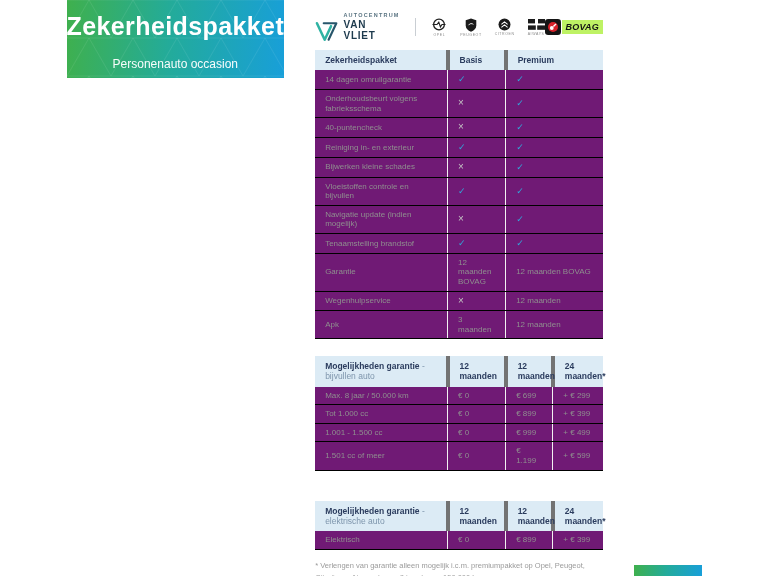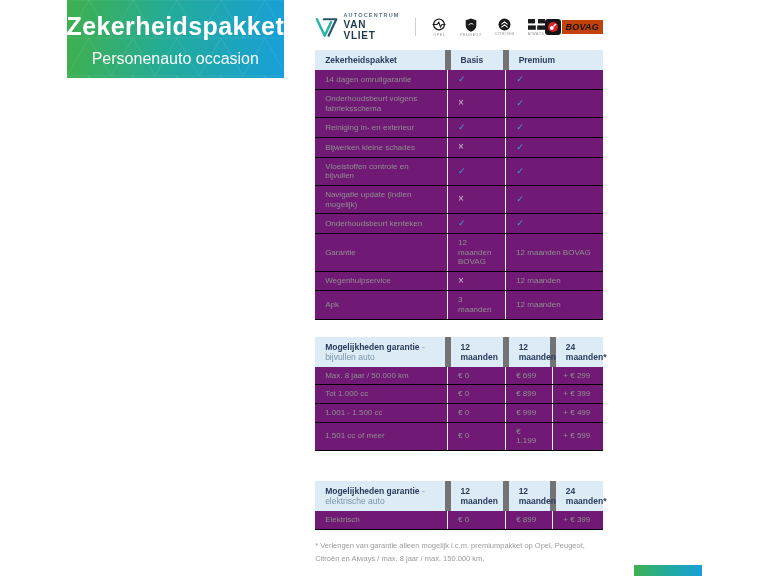--- a/index.html
+++ b/index.html
@@ -14,50 +14,50 @@
   
   .hero {
     height:78px; position:relative; text-align:center; color:#fff;
     background:linear-gradient(94deg,#3FB04D 0%,#23ab9b 48%,#189FD9 100%);
   }
   .hero svg.tri { position:absolute; left:0; top:0; width:100%; height:100%; }
   .hero-title {
     position:relative; font-size:25px; font-weight:bold; letter-spacing:.4px;
     padding-top:13px; line-height:1.1;
   }
-  .hero-sub { position:relative; font-size:16px; margin-top:9px; font-weight:400; opacity:.97; }
+  .hero-sub { position:relative; font-size:12px; margin-top:16px; font-weight:400; opacity:.97; }
 
   
   .content { flex:1; }
   .inner { padding:0 31px; }
 
   
   .logo-row { display:flex; align-items:center; margin-top:12px; height:30px; }
-  .dealer { display:flex; align-items:center; }
+  .dealer { display:flex; align-items:flex-end; }
   .dealer-text { margin-left:5px; line-height:1.15; }
   .dealer-line1 { font-size:5.5px; letter-spacing:1.2px; color:#5a7482; font-weight:bold; display:block; }
   .dealer-line2 { font-size:10px; font-weight:bold; color:#1d3a4d; letter-spacing:.8px; display:block; }
   .logo-divider { width:1px; height:18px; background:#c9ced3; margin:0 15px; }
   .brands { display:flex; gap:13px; align-items:flex-start; }
   .brand { display:flex; flex-direction:column; align-items:center; gap:1px; }
   .brand-label { font-size:3.5px; color:#8a8a8a; letter-spacing:.6px; }
   .bovag { margin-left:auto; display:flex; align-items:center; }
   .bovag-text {
-    background:#c2410c; color:#141414; font-weight:bold; font-style:italic;
+    background:#bef264; color:#141414; font-weight:bold; font-style:italic;
     font-size:9px; padding:3px 4px 2px; margin-left:1px; letter-spacing:.2px; line-height:1;
   }
 
   
   table.tbl { width:100%; border-collapse:collapse; table-layout:fixed; }
   #pkg-table { margin-top:8px; }
   #fuel-table { margin-top:17px; }
   #elec-table { margin-top:30px; }
   .tbl th {
     background:#DCEBF5; color:#2B3C5E; font-size:8.5px; font-weight:bold;
-    text-align:left; padding:5px 10px; border-left:6px solid #737373; line-height:1.2;
+    text-align:left; padding:5px 10px; border-left:4px solid #737373; line-height:1.2;
   }
   .tbl th:first-child { border-left:none; }
   .tbl td {
     font-size:8px; color:#8F8F8F; padding:4px 10px; line-height:1.2;
     border-bottom:1px solid #000000; border-left:1px solid #F2F2F2; background:#701a75;
   }
   .tbl td:first-child { border-left:none; }
   .title-light { color:#7E95AC; font-weight:normal; }
   .check { color:#2FA9DC; font-weight:bold; font-size:9px; }
   .cross { color:#C4C4C4; font-size:10px; line-height:1; }
@@ -166,41 +166,46 @@
               <td>14 dagen omruilgarantie</td>
               <td><span class="check">✓</span></td>
               <td><span class="check">✓</span></td>
             </tr>
             <tr>
               <td>Onderhoudsbeurt volgens fabrieksschema</td>
               <td><span class="cross">×</span></td>
               <td><span class="check">✓</span></td>
             </tr>
             <tr>
+              <td>40-puntencheck</td>
+              <td><span class="cross">×</span></td>
+              <td><span class="check">✓</span></td>
+            </tr>
+            <tr>
               <td>Reiniging in- en exterieur</td>
               <td><span class="check">✓</span></td>
               <td><span class="check">✓</span></td>
             </tr>
             <tr>
               <td>Bijwerken kleine schades</td>
               <td><span class="cross">×</span></td>
               <td><span class="check">✓</span></td>
             </tr>
             <tr>
               <td>Vloeistoffen controle en bijvullen</td>
               <td><span class="check">✓</span></td>
               <td><span class="check">✓</span></td>
             </tr>
             <tr>
               <td>Navigatie update (indien mogelijk)</td>
               <td><span class="cross">×</span></td>
               <td><span class="check">✓</span></td>
             </tr>
             <tr>
-              <td>Onderhoudsbeurt kenteken</td>
+              <td>Tenaamstelling brandstof</td>
               <td><span class="check">✓</span></td>
               <td><span class="check">✓</span></td>
             </tr>
             <tr>
               <td>Garantie</td>
               <td>12 maanden BOVAG</td>
               <td>12 maanden BOVAG</td>
             </tr>
             <tr>
               <td>Wegenhulpservice</td>

